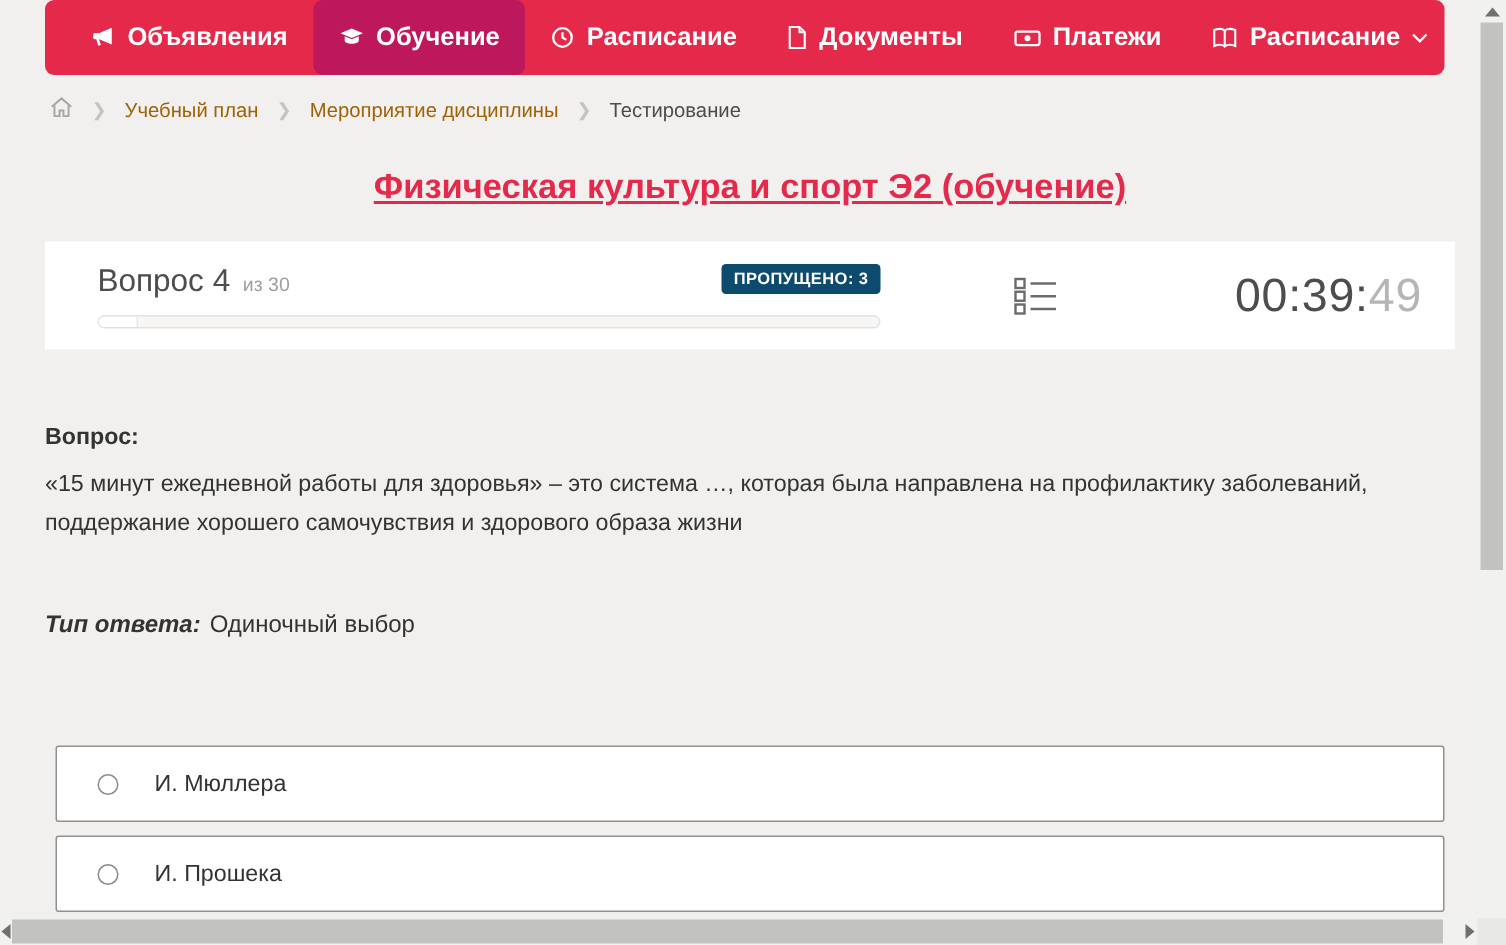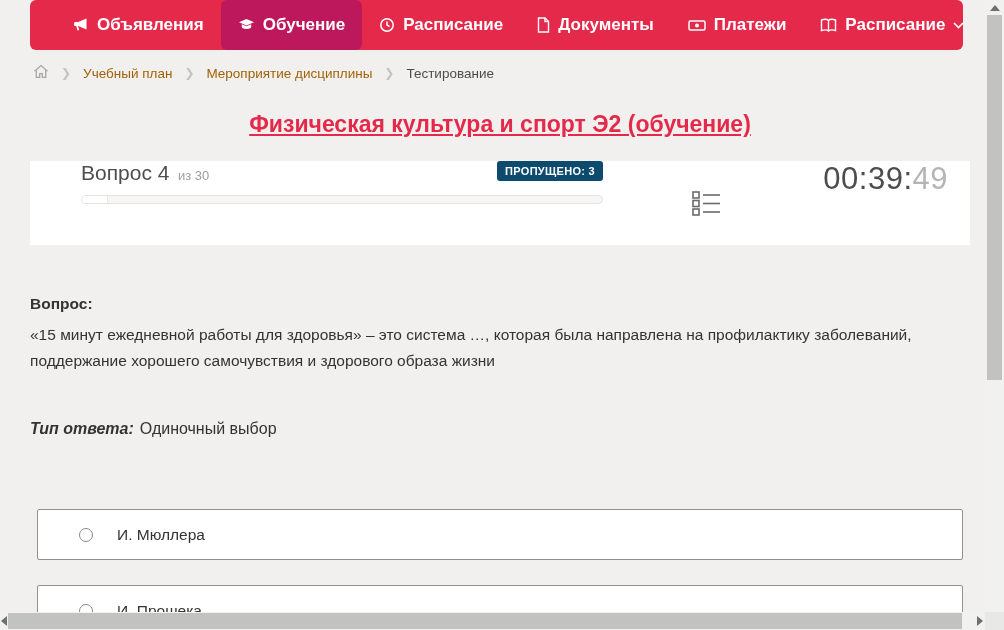--- a/index.html
+++ b/index.html
@@ -13,21 +13,21 @@
 
   
   .navbar {
     margin: 0 0 0 30px;
     width: 933px;
     height: 50px;
     background: #e5294b;
     border-radius: 6px;
     display: flex;
     align-items: stretch;
-    padding: 0 26px;
+    padding: 0 14px;
   }
   .nav-item {
     display: flex;
     align-items: center;
     gap: 8px;
     padding: 0 17px;
     color: #ffffff;
     font-size: 17px;
     font-weight: bold;
     cursor: pointer;
@@ -59,24 +59,25 @@
     color: #e5294b;
     font-size: 23px;
     font-weight: bold;
     text-decoration: underline;
   }
 
   
   .q-panel {
     margin: 23px 0 0 30px;
     width: 940px;
-    height: 84px;
+    height: 72px;
     background: #ffffff;
     display: flex;
-    padding: 0 22px 0 51px;
+    align-items: center;
+    padding: 0 22px 0 35px;
   }
   .q-left { width: 522px; }
   .q-left-row { display: flex; align-items: flex-end; justify-content: space-between; }
   .q-number { font-size: 21px; color: #4d4d4d; }
   .q-of { font-size: 13px; color: #9e9e9e; margin-left: 4px; }
   .q-badge {
     background: #0c4a6e;
     color: #ffffff;
     font-size: 11px;
     font-weight: bold;
@@ -114,22 +115,22 @@
 
   
   .options { margin: 71px 0 0 37px; width: 926px; }
   .option {
     background: #ffffff;
     border: 1px solid #909090;
     border-radius: 2px;
     height: 51px;
     display: flex;
     align-items: center;
-    padding-left: 41px;
-    margin-bottom: 25px;
+    padding-left: 27px;
+    margin-bottom: 9px;
     cursor: pointer;
   }
   .radio {
     width: 14px; height: 14px;
     border: 1px solid #8a8a8a;
     border-radius: 50%;
     background: #ffffff;
     flex: 0 0 auto;
   }
   .option-label { margin-left: 24px; font-size: 15.5px; color: #333333; }

